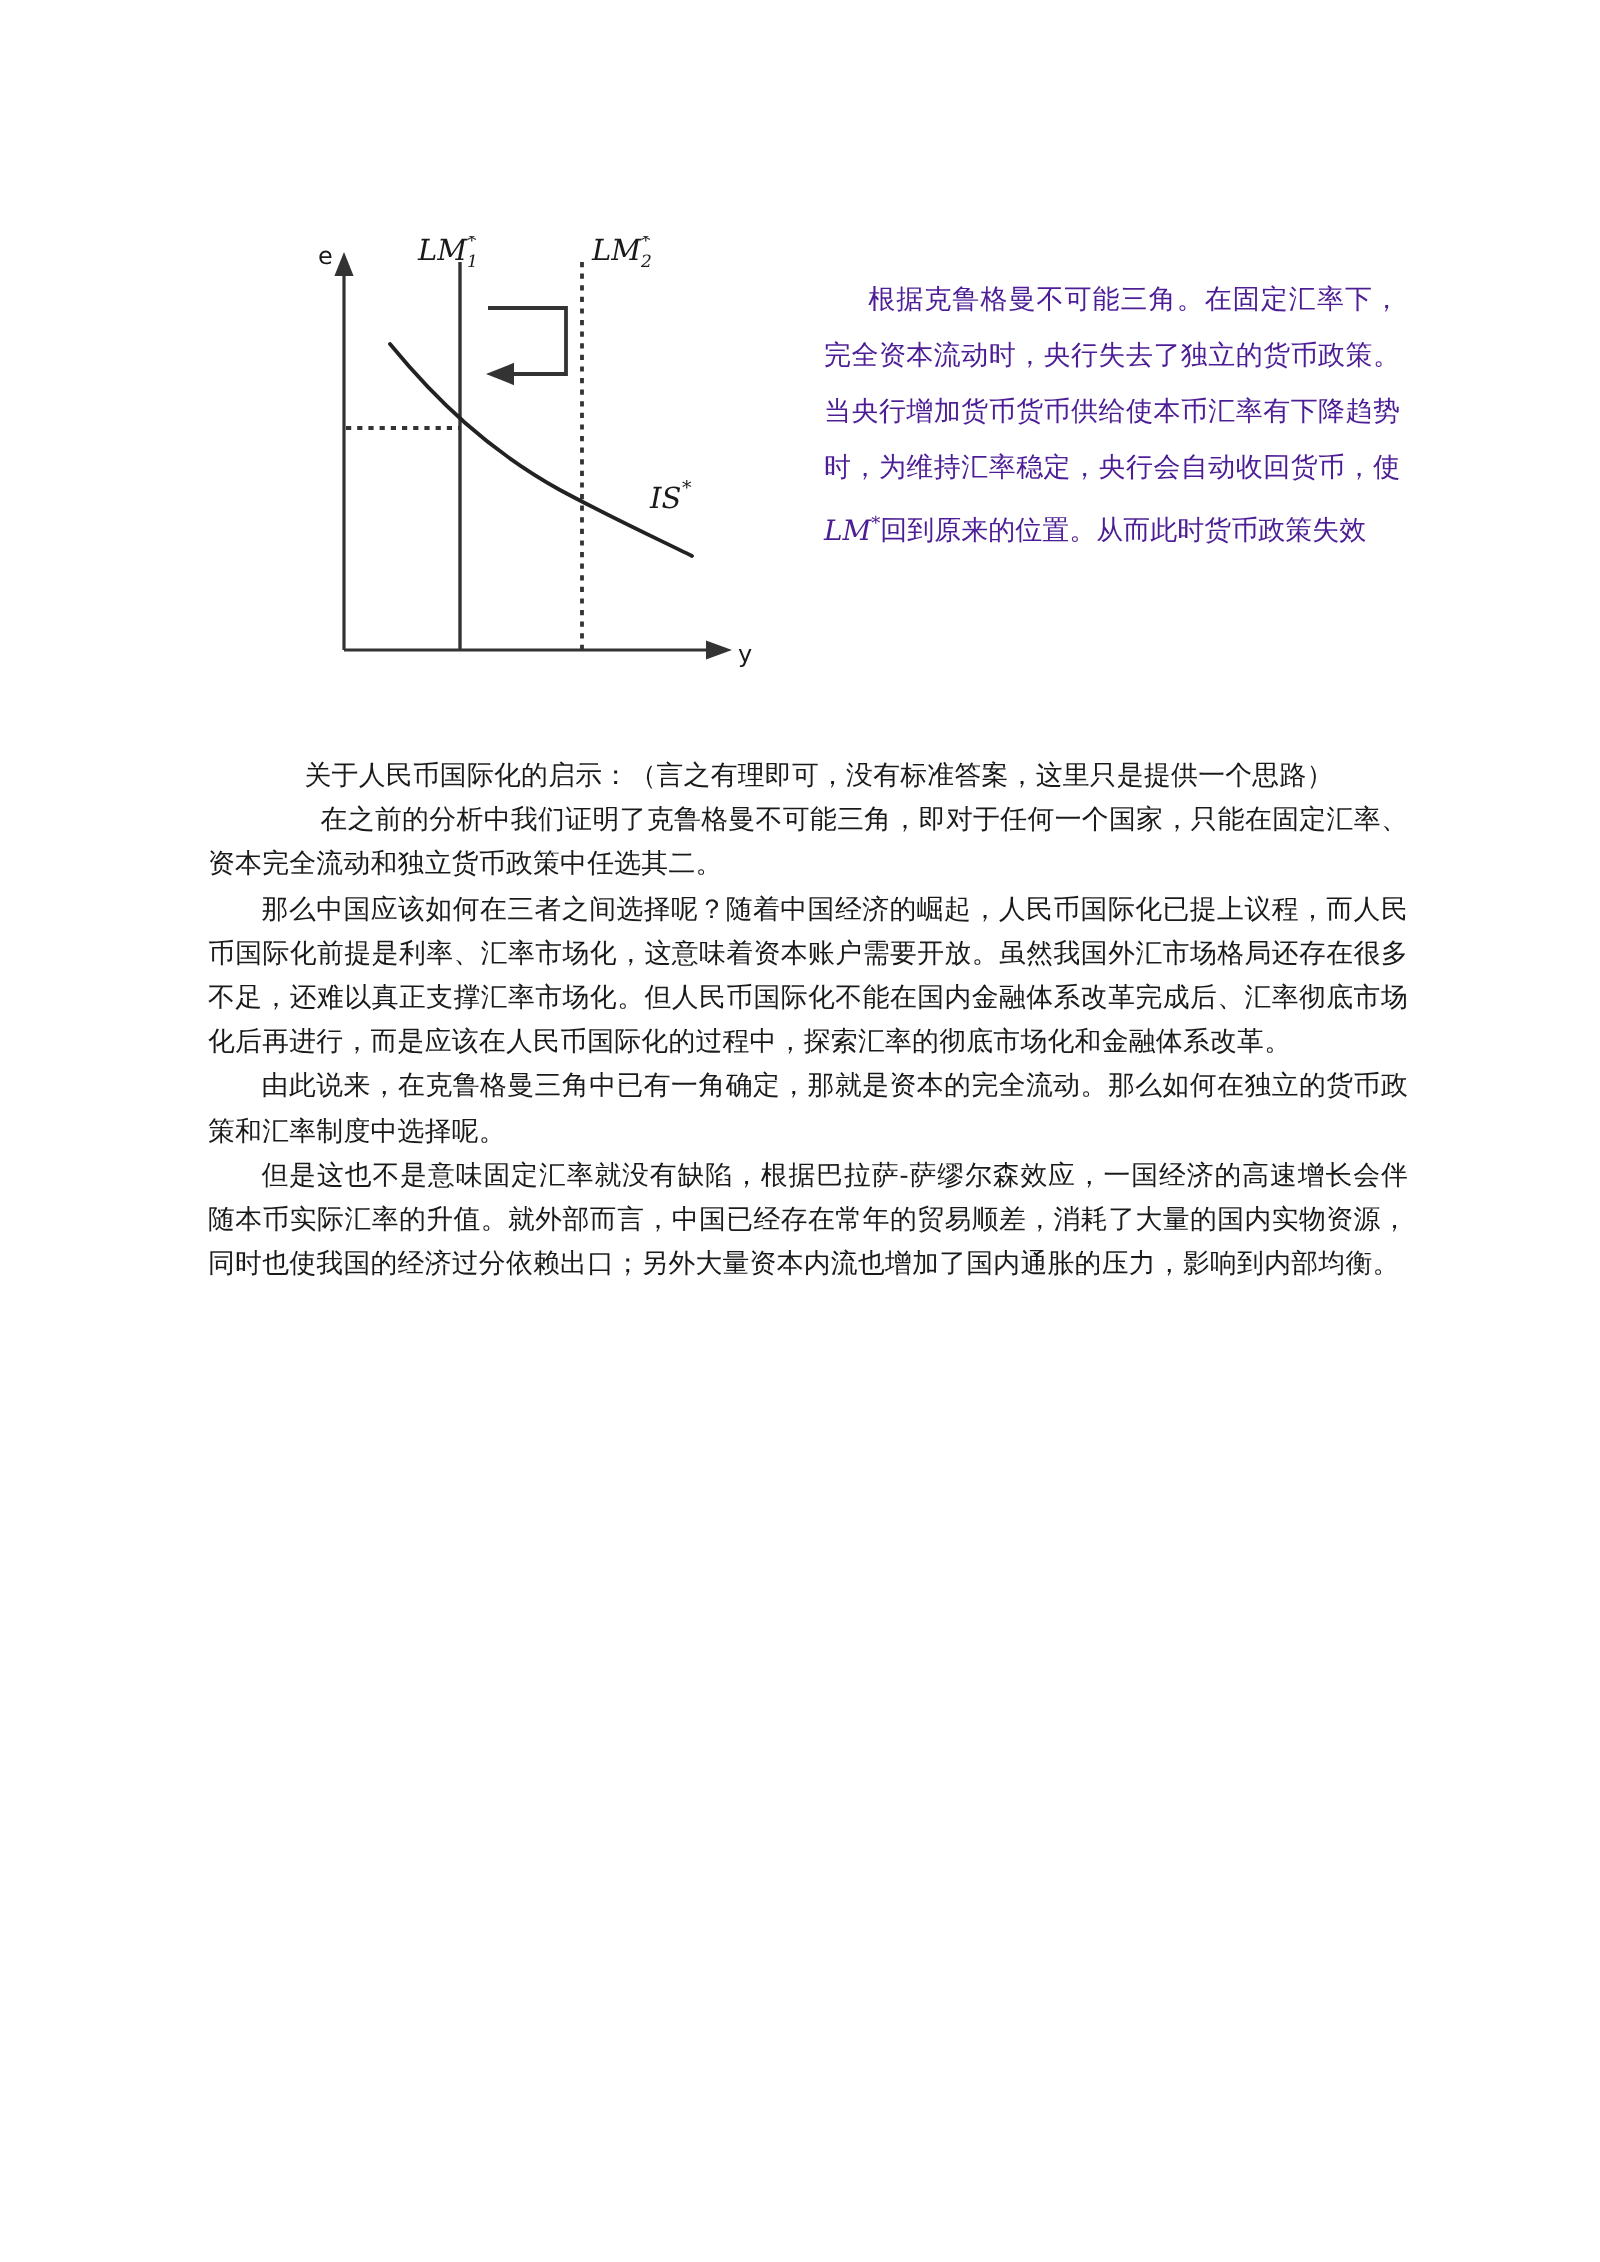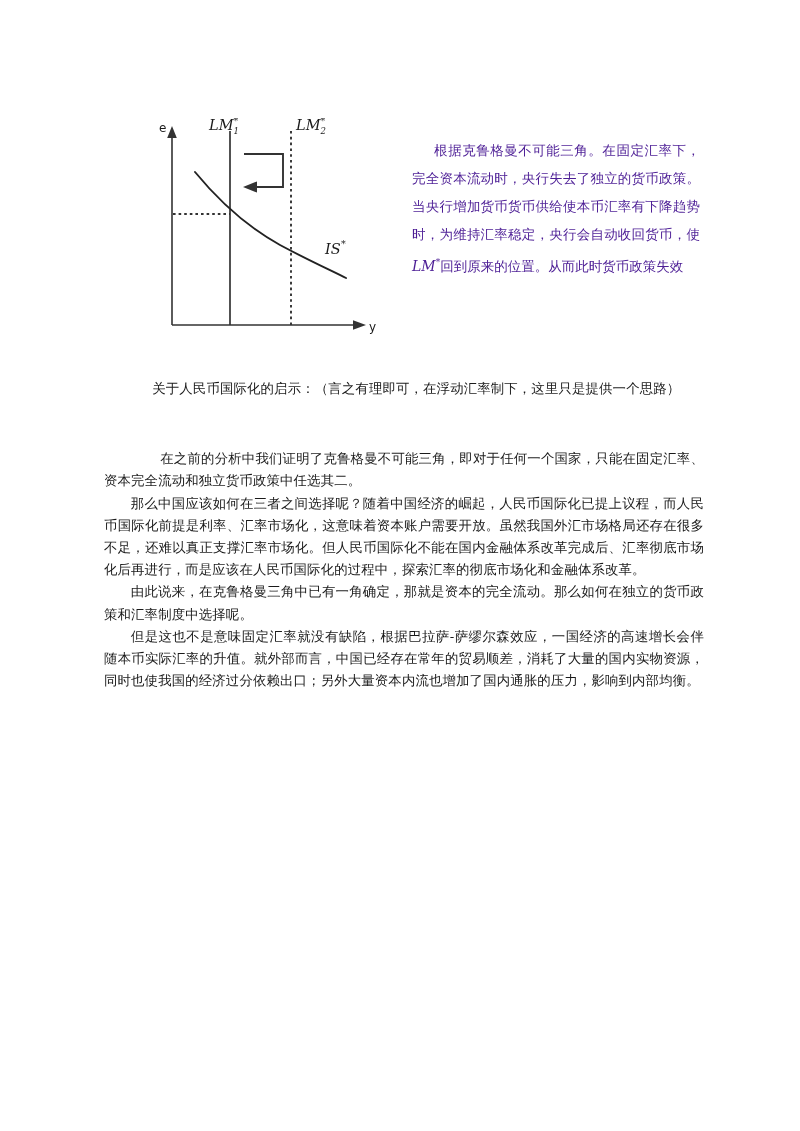--- a/index.html
+++ b/index.html
@@ -72,21 +72,21 @@
     font-size: 13.4px;
     line-height: 22.2px;
     text-align: justify;
     text-justify: inter-ideograph;
     margin: 0;
     color: #1a1a1a;
     letter-spacing: 0.15px;
   }
   .para.ind1 { text-indent: 2em; }
   .para.ind-center { text-indent: 3.6em; }
-  .para.ind-lead { text-indent: 4.2em; margin-top: 48px; }
+  .para.ind-lead { text-indent: 4.2em; }
 </style>
 </head>
 <body>
 
 <div class="page">
 
   <div class="figure-row">
 
     <div class="diagram">
       <svg width="250" height="230" viewBox="0 0 250 230" xmlns="http://www.w3.org/2000/svg">
@@ -132,20 +132,20 @@
           <text x="201" y="129" font-family="DejaVu Serif, Liberation Serif, serif" font-size="9.5" fill="#1a1a1a">*</text>
         </g>
       </svg>
     </div>
 
     <div class="figure-note"><span class="indent"></span><span>根据克鲁格曼不可能三角。在固定汇率下，完全资本流动时，央行失去了独立的货币政策。当央行增加货币货币供给使本币汇率有下降趋势时，为维持汇率稳定，央行会自动收回货币，使</span><i class="mathit"><span>LM</span><sup>*</sup></i><span>回到原来的位置。从而此时货币政策失效</span></div>
 
   </div>
 
   <div class="body-text">
-    <p class="para ind-center">关于人民币国际化的启示：（言之有理即可，在浮动汇率制下，这里只是提供一个思路）</p>
+    <p class="para ind-center">关于人民币国际化的启示：（言之有理即可，没有标准答案，这里只是提供一个思路）</p>
     <p class="para ind-lead">在之前的分析中我们证明了克鲁格曼不可能三角，即对于任何一个国家，只能在固定汇率、资本完全流动和独立货币政策中任选其二。</p>
     <p class="para ind1">那么中国应该如何在三者之间选择呢？随着中国经济的崛起，人民币国际化已提上议程，而人民币国际化前提是利率、汇率市场化，这意味着资本账户需要开放。虽然我国外汇市场格局还存在很多不足，还难以真正支撑汇率市场化。但人民币国际化不能在国内金融体系改革完成后、汇率彻底市场化后再进行，而是应该在人民币国际化的过程中，探索汇率的彻底市场化和金融体系改革。</p>
     <p class="para ind1">由此说来，在克鲁格曼三角中已有一角确定，那就是资本的完全流动。那么如何在独立的货币政策和汇率制度中选择呢。</p>
     <p class="para ind1">但是这也不是意味固定汇率就没有缺陷，根据巴拉萨-萨缪尔森效应，一国经济的高速增长会伴随本币实际汇率的升值。就外部而言，中国已经存在常年的贸易顺差，消耗了大量的国内实物资源，同时也使我国的经济过分依赖出口；另外大量资本内流也增加了国内通胀的压力，影响到内部均衡。</p>
   </div>
 
 </div>
 
 </body></html>

